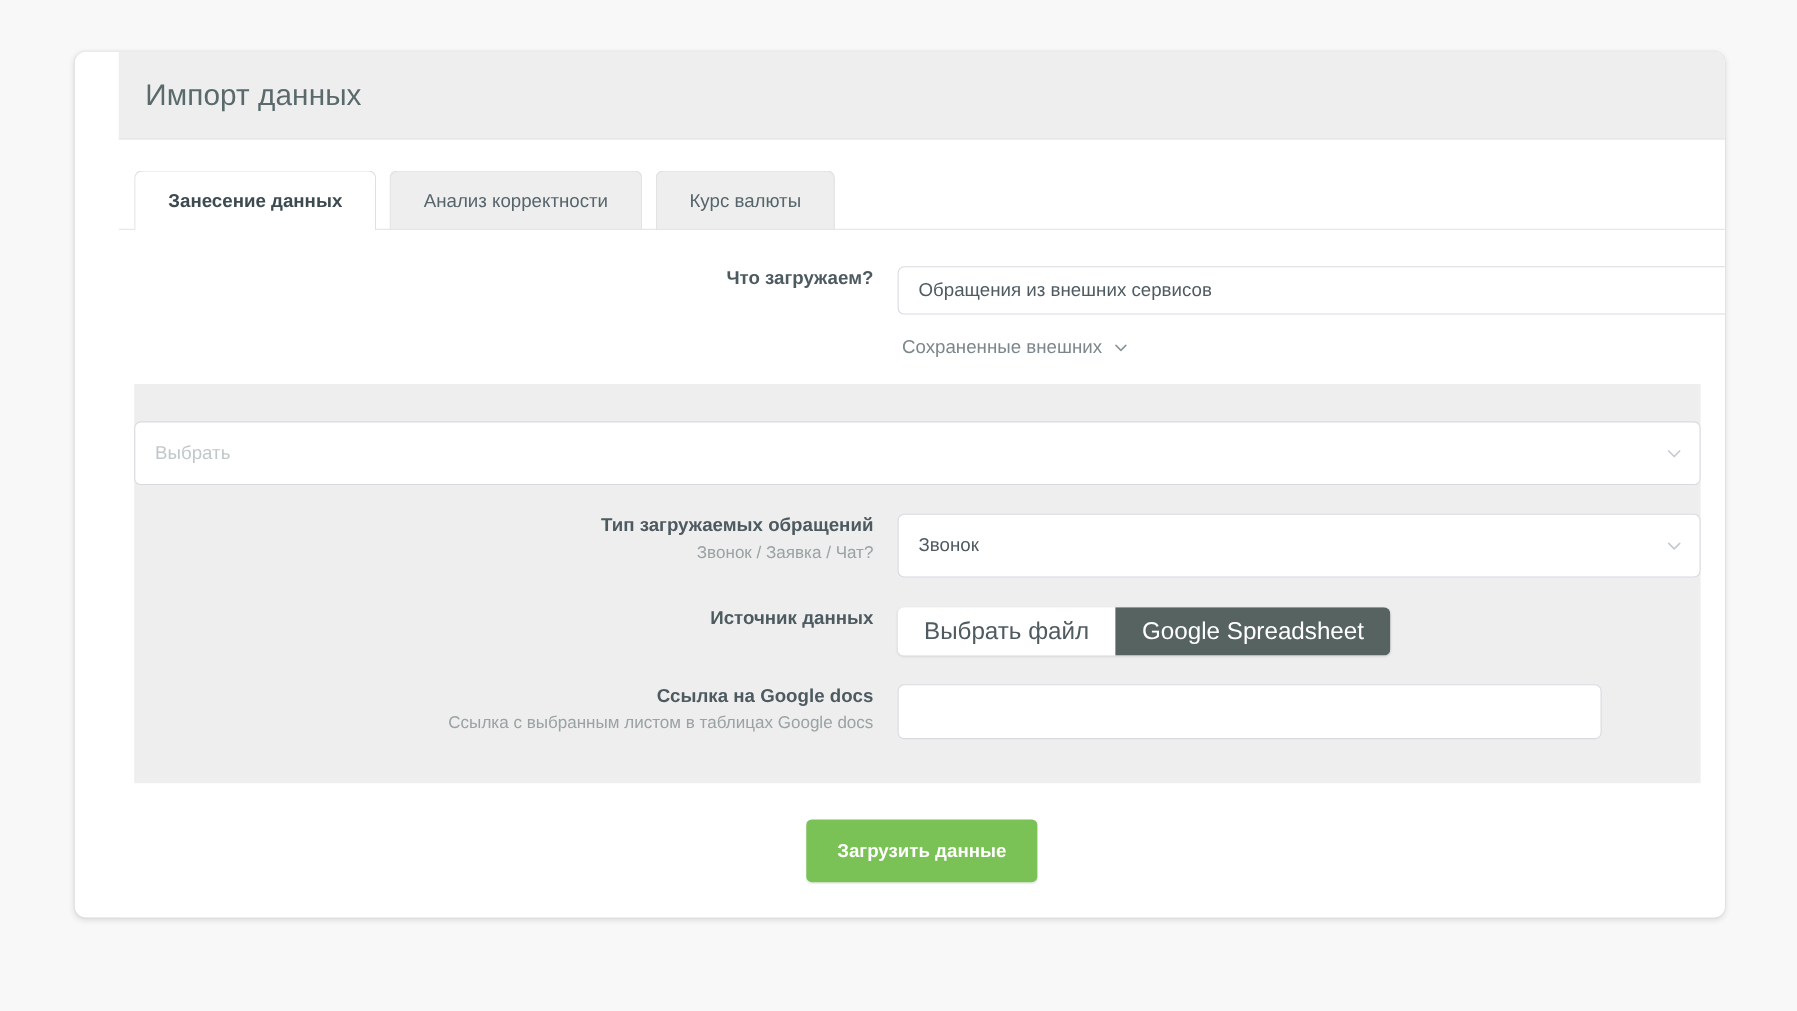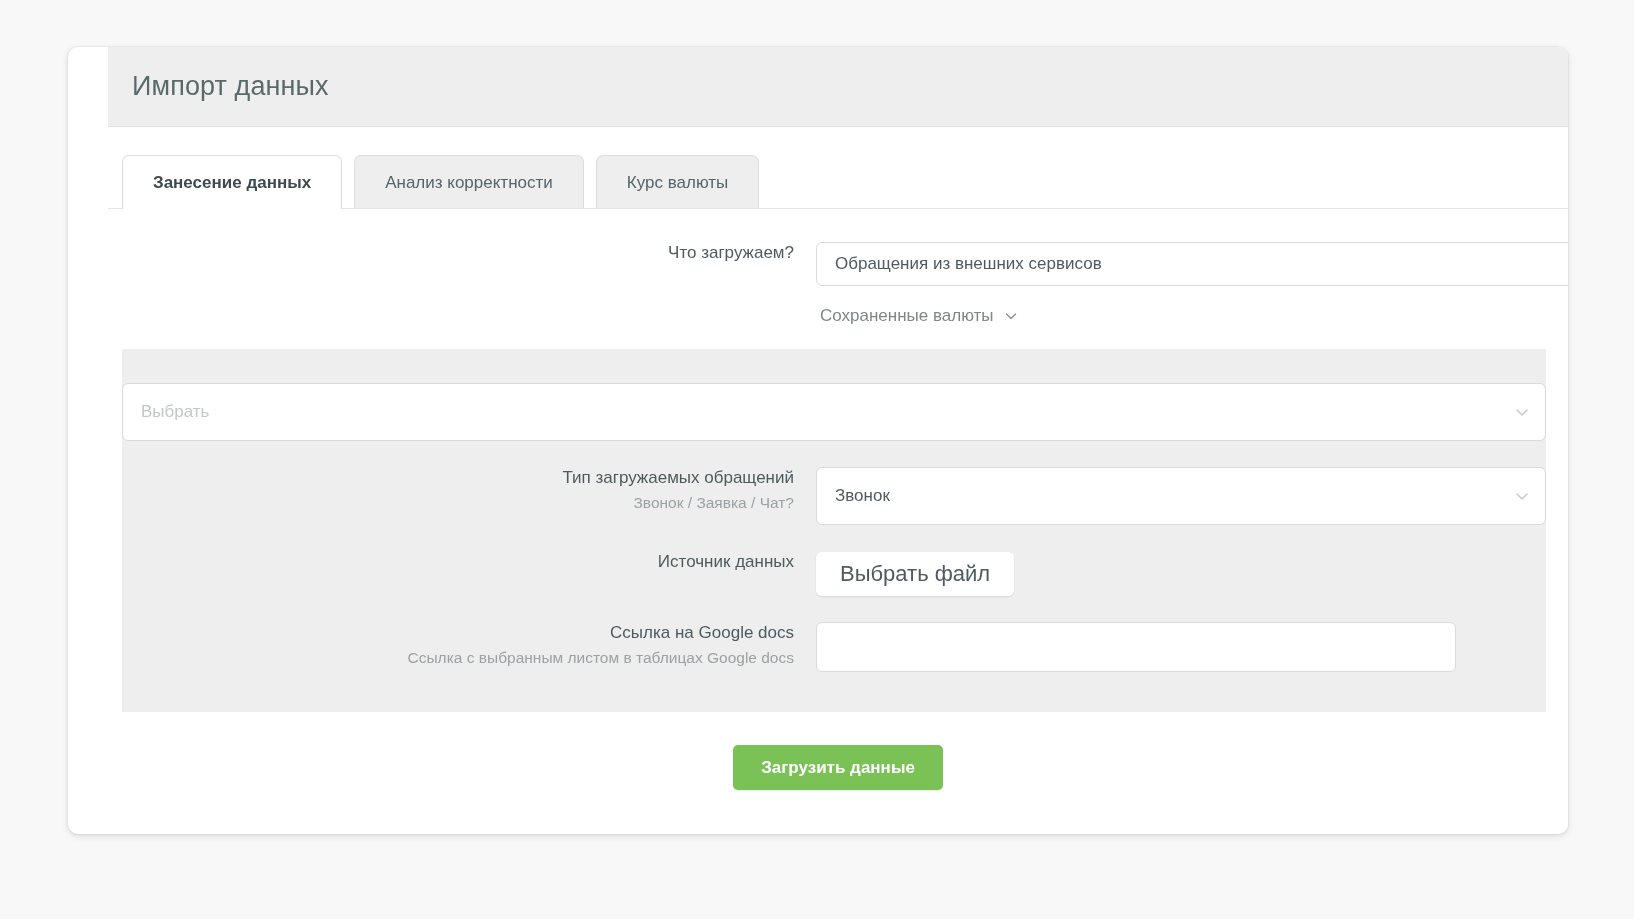--- a/index.html
+++ b/index.html
@@ -127,21 +127,21 @@
   .row-label {
     width: 708px;
     min-width: 708px;
     text-align: right;
     padding-right: 22px;
     box-sizing: border-box;
   }
   .row-label .lbl {
     display: block;
     font-size: 17px;
-    font-weight: normal;
+    font-weight: bold;
     color: #4d5b60;
     line-height: 21px;
   }
   .row-label .hint {
     display: block;
     font-size: 15.5px;
     color: #9aa2a4;
     line-height: 21px;
     margin-top: 4px;
   }
@@ -254,21 +254,21 @@
   .footer {
     display: flex;
     justify-content: center;
     padding-top: 33px;
   }
   .primary-btn {
     background: #7ac156;
     color: #ffffff;
     border: none;
     border-radius: 5px;
-    height: 45px;
+    height: 57px;
     padding: 0 28px;
     font-size: 17px;
     font-weight: bold;
     cursor: pointer;
     font-family: inherit;
     box-shadow: 0 1px 1px rgba(0,0,0,0.08);
   }
 
   .seg-row-field { padding-top: 1px; }
 </style>
@@ -307,21 +307,21 @@
             <div class="row-field">
               <div class="select select-main">
                 <span>Обращения из внешних сервисов</span>
                 <span class="chev">
                   <svg viewBox="0 0 18 18" width="18" height="18" aria-hidden="true">
                     <path d="M4 7 L9 12 L14 7" fill="none" stroke="#b9bec6" stroke-width="1.5" stroke-linecap="round" stroke-linejoin="round"></path>
                   </svg>
                 </span>
               </div>
               <div class="templates-link">
-                <span>Сохраненные валюты</span>
+                <span>Сохраненные внешних</span>
                 <span class="chev">
                   <svg viewBox="0 0 16 16" width="16" height="16" aria-hidden="true">
                     <path d="M3.5 6 L8 10.5 L12.5 6" fill="none" stroke="#8b9398" stroke-width="1.4" stroke-linecap="round" stroke-linejoin="round"></path>
                   </svg>
                 </span>
               </div>
             </div>
           </div>
         </div>
 
@@ -357,20 +357,21 @@
             </div>
           </div>
 
           <div class="row">
             <div class="row-label">
               <span class="lbl">Источник данных</span>
             </div>
             <div class="row-field seg-row-field">
               <div class="segmented">
                 <button class="seg-btn">Выбрать файл</button>
+                <button class="seg-btn active">Google Spreadsheet</button>
               </div>
             </div>
           </div>
 
           <div class="row">
             <div class="row-label">
               <span class="lbl">Ссылка на Google docs</span>
               <span class="hint">Ссылка с выбранным листом в таблицах Google docs</span>
             </div>
             <div class="row-field">

